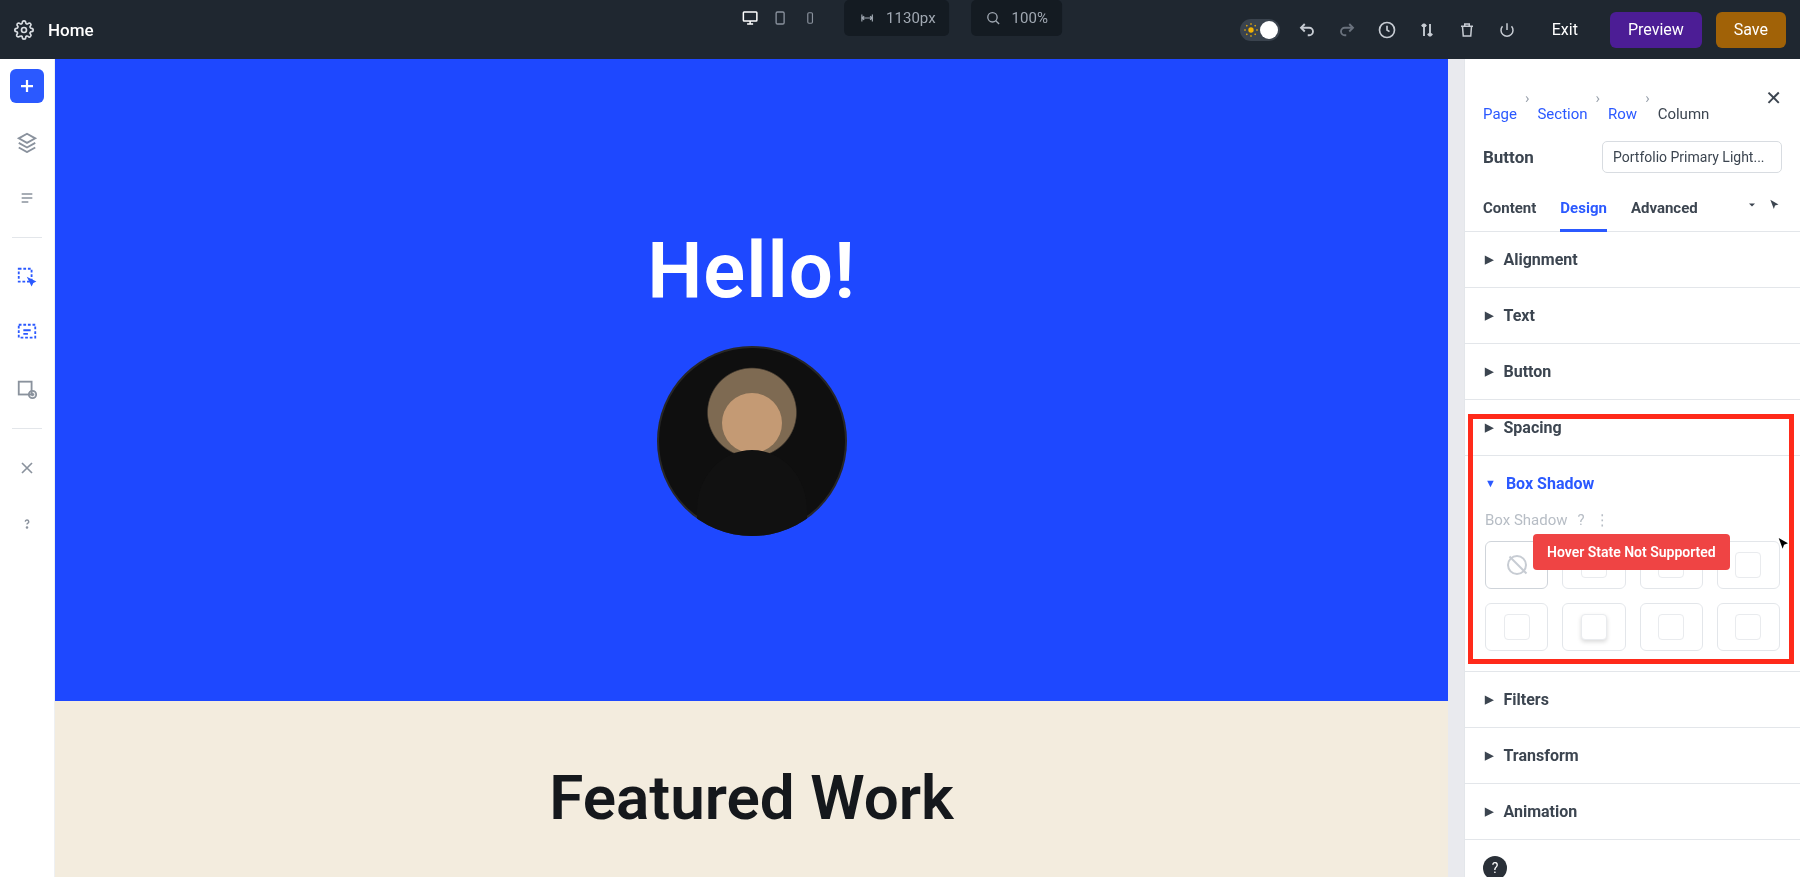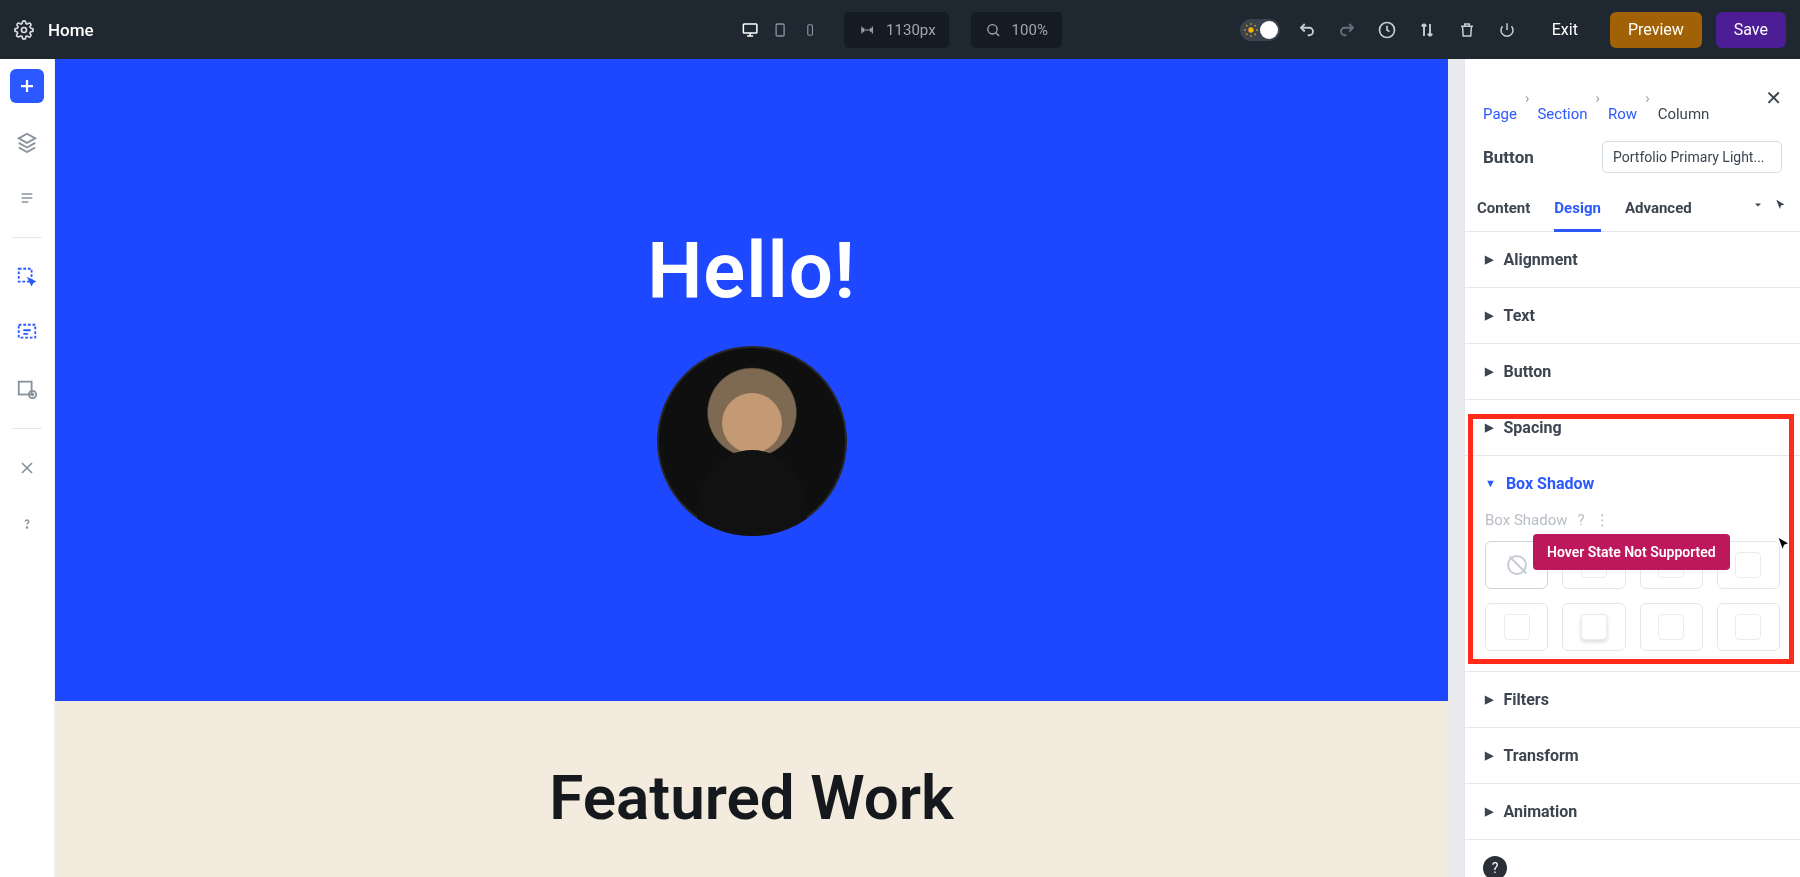--- a/index.html
+++ b/index.html
@@ -1,35 +1,35 @@
 <!DOCTYPE html>
 <html><head>
 <meta charset="utf-8">
 <style>
 * { margin: 0; padding: 0; box-sizing: border-box; font-family: -apple-system, BlinkMacSystemFont, "Segoe UI", Roboto, sans-serif; }
 html, body { width: 1800px; height: 877px; overflow: hidden; }
 
 
-.topbar { height: 59px; background: #1f2730; display: flex; align-items: center; padding: 0 14px; color: #d9dde2; }
+.topbar { height: 59px; background: #1f2730; display: flex; padding: 0 14px; color: #d9dde2; }
 .topbar .home-area { display: flex; align-items: center; gap: 14px; }
 .topbar .gear { width: 20px; height: 20px; display:flex; align-items:center; justify-content:center; }
 .topbar .home-label { font-size: 17px; font-weight: 500; color:#fff; }
 .topbar .center-group { position:absolute; left:50%; transform:translateX(-50%); display:flex; align-items:center; gap:22px; }
 .device-group { display:flex; gap:6px; }
 .device-btn { width:24px; height:24px; display:flex; align-items:center; justify-content:center; border:1px solid transparent; border-radius:3px; cursor:pointer; }
 .width-pill, .zoom-pill { background:#141b22; border-radius:5px; height:36px; display:flex; align-items:center; padding:0 14px; gap:10px; color:#a0a8b2; font-size:15px; }
 .topbar .right-group { margin-left:auto; display:flex; align-items:center; gap:14px; }
 .toggle-pill { width:40px; height:22px; background:#3a434e; border-radius:11px; position:relative; display:flex; align-items:center; }
 .toggle-pill .sun { position:absolute; left:3px; width:16px; height:16px; }
 .toggle-pill .knob { position:absolute; right:2px; width:18px; height:18px; background:#fff; border-radius:50%; }
 .icon-btn { width:26px; height:26px; display:flex; align-items:center; justify-content:center; cursor:pointer; color:#c7ccd3; }
 .top-btn { height:36px; padding:0 18px; border-radius:6px; font-size:16px; display:flex; align-items:center; color:#fff; cursor:pointer; }
 .top-btn.exit { background:transparent; }
-.top-btn.preview { background:#a16207; }
-.top-btn.save { background:#4c1d95; }
+.top-btn.preview { background:#4c1d95; }
+.top-btn.save { background:#a16207; }
 
 
 .leftrail { position:absolute; left:0; top:59px; bottom:0; width:55px; background:#fff; display:flex; flex-direction:column; align-items:center; padding-top:10px; gap:22px; border-right:1px solid #eef0f2; }
 .leftrail .rail-btn { width:34px; height:34px; display:flex; align-items:center; justify-content:center; border-radius:6px; cursor:pointer; color:#4a5460; }
 .leftrail .rail-btn.primary { background:#2b59ff; color:#fff; }
 .leftrail .rail-btn.active { color:#2b59ff; }
 .leftrail .divider { width:30px; height:1px; background:#e3e6ea; }
 
 
 .canvas { position:absolute; left:55px; top:59px; right:336px; bottom:0; background:#e9eaee; overflow:hidden; }
@@ -47,39 +47,39 @@
 .panel { position:absolute; right:0; top:59px; bottom:0; width:336px; background:#fff; border-left:1px solid #e3e6ea; display:flex; flex-direction:column; font-size:15px; color:#3c4550; }
 .panel-scroll { overflow-y:auto; }
 .bc-row { display:flex; align-items:center; padding:14px 18px; gap:8px; }
 .bc-row .crumb { color:#2b59ff; cursor:pointer;margin-top:32px; }
 .bc-row .sep { color:#9aa2ad; }
 .bc-row .crumb.last { color:#3c4550; }
 .bc-row .close { margin-left:auto; cursor:pointer; font-size:20px; color:#3c4550; }
 .elem-row { display:flex; align-items:center; justify-content:space-between; padding:4px 18px 16px; }
 .elem-row .elem-name { font-weight:700; font-size:17px; }
 .preset-box { border:1px solid #d8dce1; border-radius:5px; padding:7px 10px; font-size:14px; color:#3c4550; max-width:180px; white-space:nowrap; overflow:hidden; text-overflow:ellipsis; display:flex; align-items:center; gap:16px; }
-.tabs-row { display:flex; gap:24px; padding:0 12px 0; border-bottom:1px solid #e3e6ea; }
+.tabs-row { display:flex; gap:24px; padding:0 18px 0; border-bottom:1px solid #e3e6ea; }
 .tab { padding:10px 0 14px; font-weight:700; color:#3c4550; cursor:pointer; position:relative; }
 .tab.active { color:#2b59ff; }
 .tab.active::after { content:""; position:absolute; left:0; right:0; bottom:-1px; height:3px; background:#2b59ff; }
 .tabs-row .tab-tools { margin-left:auto; display:flex; align-items:center; gap:10px; padding-bottom:10px; }
 .acc-item { border-bottom:1px solid #e3e6ea; }
 .acc-head { display:flex; align-items:center; gap:10px; padding:18px 20px; cursor:pointer; font-weight:700; font-size:16px; }
 .acc-head .tri { font-size:11px; color:#3c4550; }
 .acc-head.open { color:#2b59ff; }
 .acc-head.open .tri { color:#2b59ff; }
 .acc-body { padding:0 20px 20px; }
 .sub-label { color:#b7bdc5; font-size:15px; display:flex; align-items:center; gap:10px; margin-bottom:12px; }
 .shadow-grid { display:grid; grid-template-columns:repeat(4,1fr); gap:14px; }
 .shadow-opt { height:48px; border:1px solid #e3e6ea; border-radius:6px; display:flex; align-items:center; justify-content:center; background:#fff; }
 .shadow-opt .sq { width:26px; height:26px; background:#fff; border:1px solid #e9ebee; border-radius:4px; }
 .shadow-opt.sel { border-color:#cfd4da; }
 .shadow-opt .no { width:20px; height:20px; border:2px solid #c7ccd3; border-radius:50%; position:relative; }
 .shadow-opt .no::after { content:""; position:absolute; left:-3px; top:7px; width:24px; height:2px; background:#c7ccd3; transform:rotate(45deg); }
-.tooltip { position:absolute; background:#be185d; color:#fff; font-size:14px; font-weight:600; padding:10px 14px; border-radius:4px; white-space:nowrap; pointer-events:none; z-index:50; }
+.tooltip { position:absolute; background:#ef4444; color:#fff; font-size:14px; font-weight:600; padding:10px 14px; border-radius:4px; white-space:nowrap; pointer-events:none; z-index:50; }
 .highlight-box { position:absolute; border:5px solid #ff2a1a; pointer-events:none; z-index:40; }
 .help-dot { width:24px; height:24px; background:#2a3038; color:#fff; border-radius:50%; display:flex; align-items:center; justify-content:center; font-size:14px; margin:16px 18px; }
 .cursor-arrow { position:absolute; width:16px; height:16px; z-index:60; }
 svg { display:block; }
 </style>
 </head>
 <body>
 
 <div class="topbar">
   <div class="home-area">

